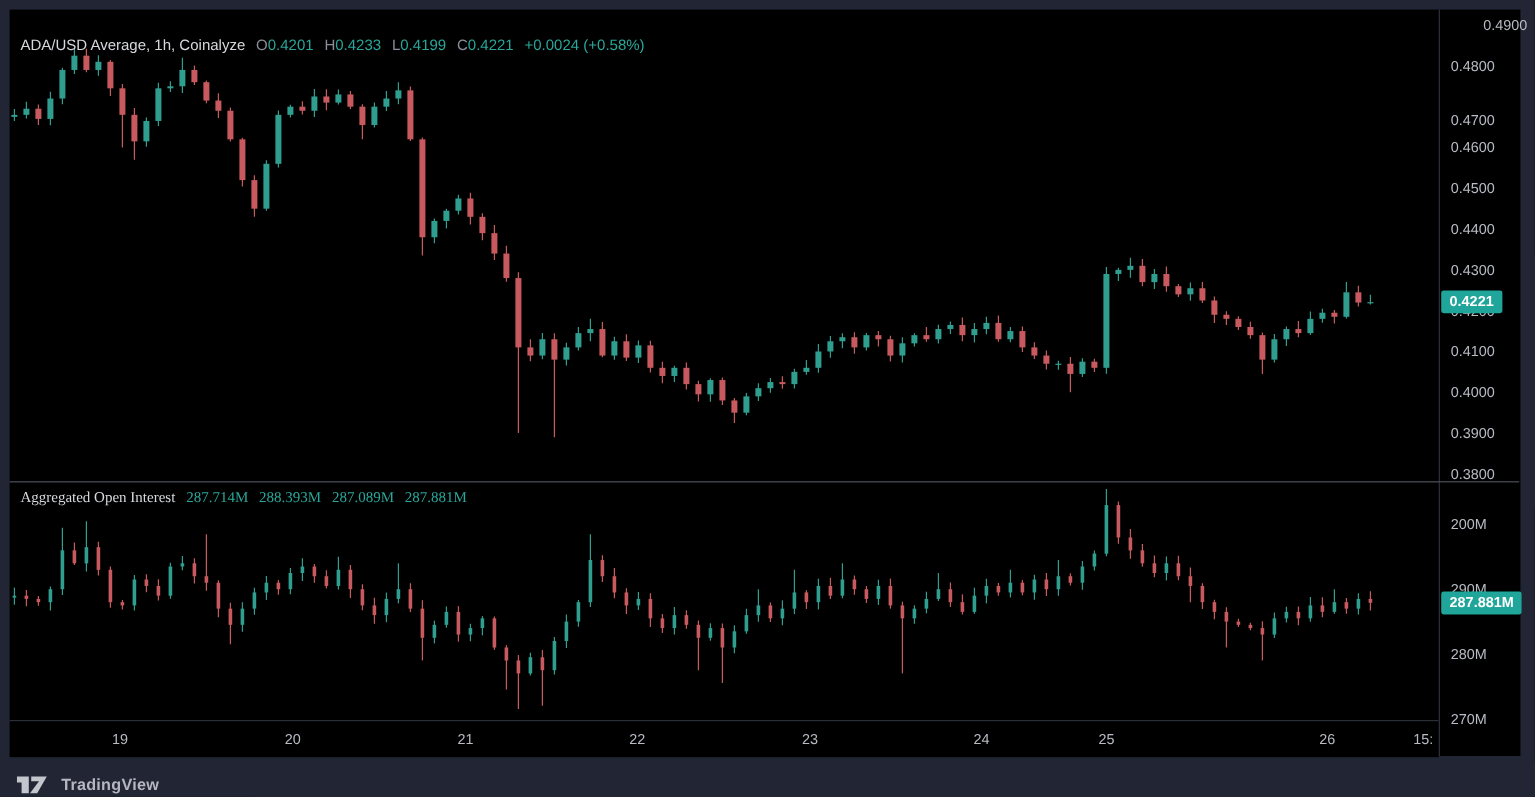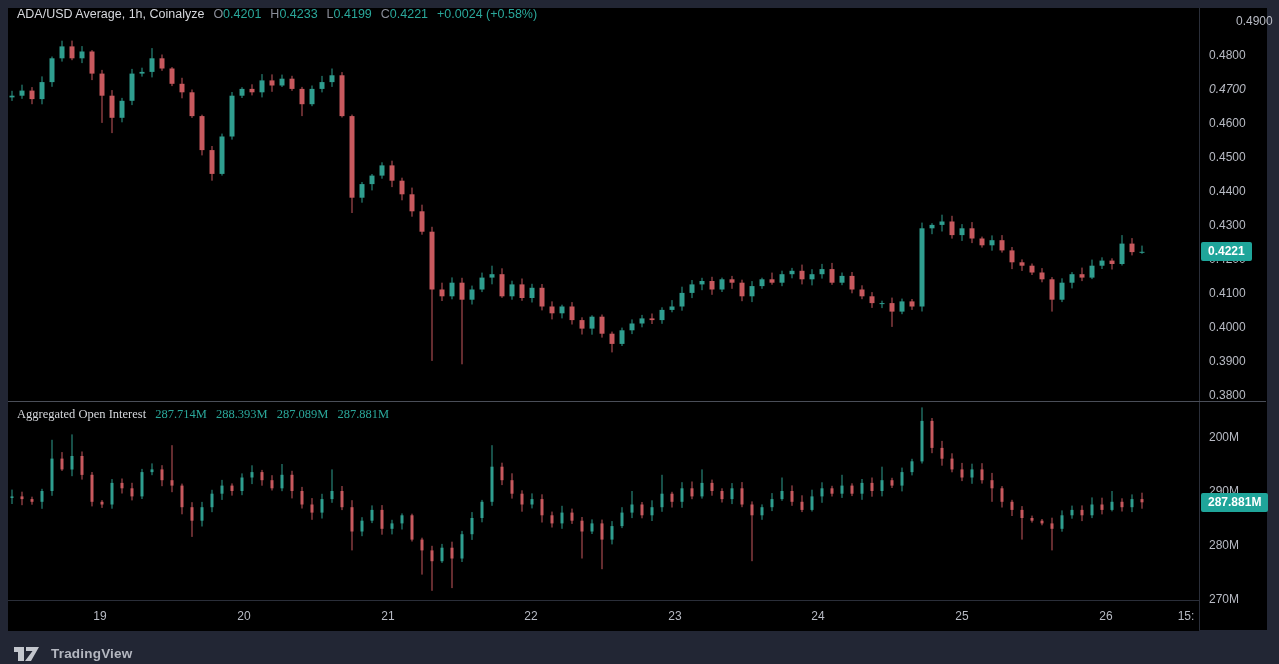--- a/index.html
+++ b/index.html
@@ -13,21 +13,21 @@
   #svg1{left:8px;top:8px;}
   #svg2{left:8px;top:402px;}
   .legend{
     position:absolute;display:flex;align-items:center;gap:9px;
     font-size:12.5px;line-height:16px;white-space:nowrap;z-index:5;
   }
   .legend .t{color:var(--title_text,#d6d8dd);}
   .legend .kv em{font-style:normal;color:var(--muted_text,#8a8e99);}
   .legend .kv b{font-weight:400;color:var(--teal_text,#2aa79a);}
   .legend .chg,.legend .val{color:var(--teal_text,#2aa79a);font-weight:400;}
-  #legend1{left:17px;top:6px;}
+  #legend1{left:17px;top:30px;}
   #legend2{left:17px;top:406px;font-family:Liberation Serif, serif;}
   .sep{position:absolute;left:8px;top:401px;width:1258px;height:1px;background:var(--pane_divider,#4a4e58);z-index:4;}
   .paxis{
     position:absolute;left:1199px;top:8px;width:67px;height:622px;
     background:var(--bg,#000);border-left:1px solid var(--border,#2a2e39);z-index:3;
   }
   .ptick{position:absolute;left:9px;color:var(--axis_text,#b8bbc4);font-size:12px;line-height:14px;}
   .badge{
     position:absolute;left:1px;padding:0 7px;height:19px;line-height:19px;
     background:var(--badge,#1fa59a);color:#fff;font-size:12px;font-weight:700;
@@ -532,21 +532,21 @@
     <span class="val">287.089M</span>
     <span class="val">287.881M</span>
   </div>
 
   <div class="sep"></div>
 
   <div class="paxis" id="paxis">
 
   <div class="ptick" style="top: 6px; margin-left: 27px;">0.4900</div>
       <div class="ptick" style="top: 40px;">0.4800</div>
-      <div class="ptick" style="top: 74px; font-style: italic;">0.4700</div>
+      <div class="ptick" style="top: 85px;">0.4700</div>
       <div class="ptick" style="top: 108px;">0.4600</div>
       <div class="ptick" style="top: 142px;">0.4500</div>
       <div class="ptick" style="top: 176px;">0.4400</div>
       <div class="ptick" style="top: 210px;">0.4300</div>
       <div class="ptick" style="top: 244px;">0.4200</div>
       <div class="ptick" style="top: 278px;">0.4100</div>
       <div class="ptick" style="top: 312px;">0.4000</div>
       <div class="ptick" style="top: 346px;">0.3900</div>
       <div class="ptick" style="top: 380px;">0.3800</div>
       <div class="ptick" style="top: 422px;">200M</div>
@@ -557,21 +557,21 @@
       <div class="badge" id="badge2" style="top: 485px;">287.881M</div>
     </div>
 
   <div class="taxis" id="taxis">
       <div class="ttick" style="left: 74px;">19</div>
       <div class="ttick" style="left: 218px;">20</div>
       <div class="ttick" style="left: 362px;">21</div>
       <div class="ttick" style="left: 505px;">22</div>
       <div class="ttick" style="left: 649px;">23</div>
       <div class="ttick" style="left: 792px;">24</div>
-      <div class="ttick" style="left: 936px;">25</div>
+      <div class="ttick" style="left: 896px;">25</div>
       <div class="ttick" style="left: 1080px;">26</div>
       <div class="ttick" style="left: 1160px;">15:</div>
     </div>
 
   <div class="bbar">
     <span class="logo">
       <svg width="26" height="16" viewBox="0 0 26 16" fill="#c3c6cd" xmlns="http://www.w3.org/2000/svg">
         <path d="M0 1 h10 v14 h-6 V6 H0 Z"></path>
         <path d="M12 1 h13 l-8 14 h-6 l7.5-10 h-6.5 Z"></path>
       </svg>

